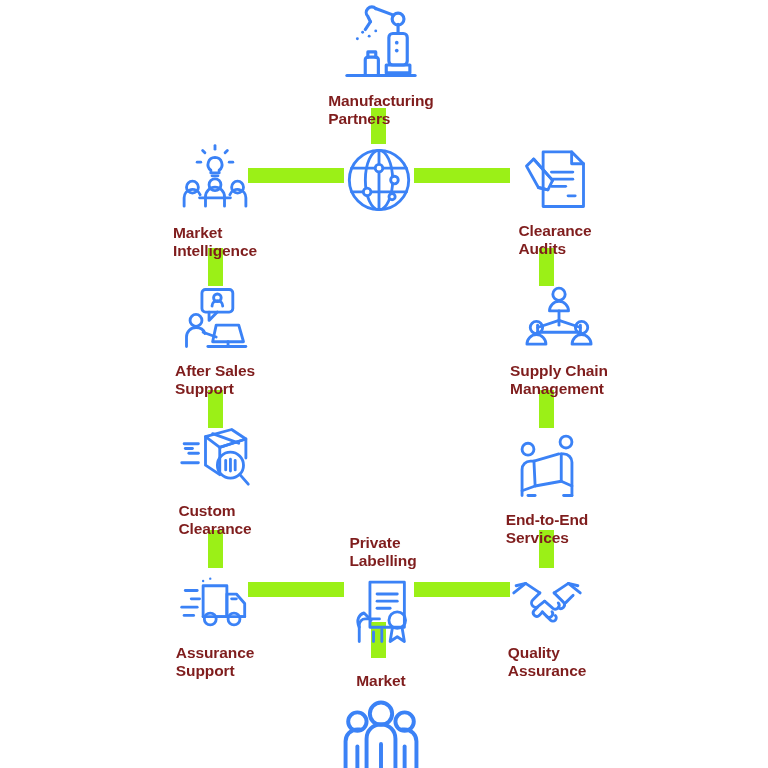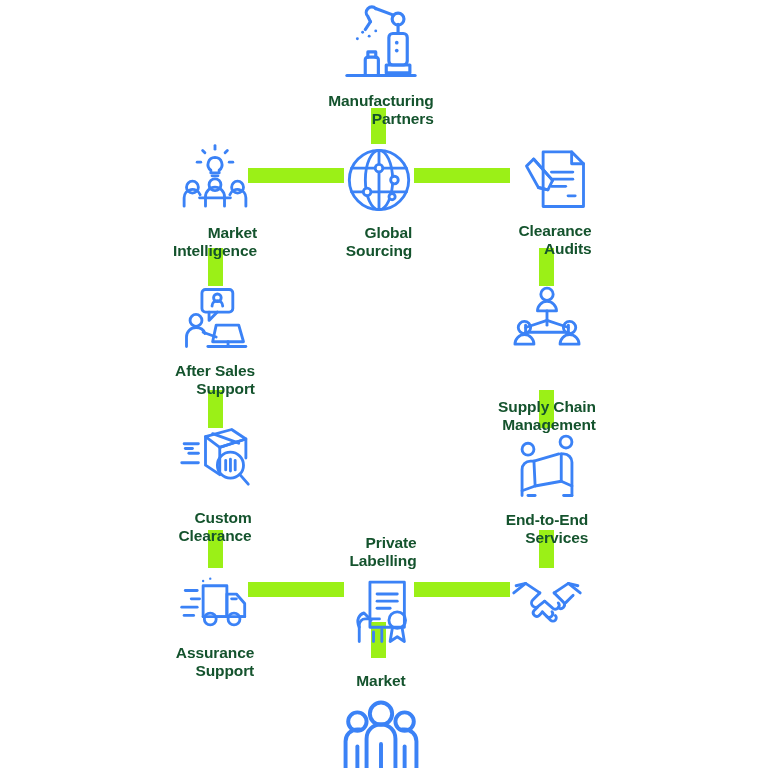--- a/index.html
+++ b/index.html
@@ -38,25 +38,25 @@
     align-items: center;
     justify-content: center;
   }
   .node .icon-wrap svg {
     width: 100%;
     height: 100%;
     display: block;
   }
   .node-label {
     margin-top: 6px;
-    color: #14532d;
+    color: #7f1d1d;
     font-size: 15.5px;
     font-weight: bold;
     line-height: 1.18;
-    text-align: right;
+    text-align: left;
     letter-spacing: -0.1px;
     white-space: pre-line;
   }
   .node-label.above {
     margin-top: 16px;
     margin-bottom: 4px;
   }
 
   
   .icon-wrap.lg { width: 88px; height: 76px; }
@@ -134,22 +134,20 @@
     <ellipse cx="32" cy="32" rx="11.5" ry="25"></ellipse>
     <path d="M9 22 H55"></path>
             <path d="M9 42 H55"></path>
     <path d="M32 7 V57"></path>
     <circle cx="32" cy="22" r="3.2" fill="#fff"></circle>
     <circle cx="45" cy="32" r="3.2" fill="#fff"></circle>
     <circle cx="22" cy="42" r="3.2" fill="#fff"></circle>
     <circle cx="43" cy="46" r="2.6" fill="#fff"></circle>
   </svg>
         </div>
-        <div class="node-label">Global
-Sourcing</div>
       </div>
       <div class="node" style="left: 480px; top: 140px;">
         <div class="icon-wrap lg">
           <svg viewBox="0 0 64 64" fill="none" stroke="#3B82F6" stroke-width="2.4" stroke-linecap="round" stroke-linejoin="round">
     <path d="M22 10 H46 L56 20 V56 H22 z"></path>
     <path d="M46 10 V20 H56"></path>
     <path d="M29 27 H47"></path>
             <path d="M29 33 H47"></path>
             <path d="M29 39 H41"></path>
     <path d="M43 47 H49"></path>
@@ -172,41 +170,41 @@
     <path d="M8 56 v-8 a8 8 0 0 1 8 -8 c4 0 6.5 2 7.5 5"></path>
     <path d="M22 44 L33 48"></path>
     <path d="M33 38 L52 38 L56 52 H30 z"></path>
     <path d="M26 56 H58"></path>
     <path d="M43 52 V56"></path>
   </svg>
         </div>
         <div class="node-label">After Sales
 Support</div>
       </div>
-      <div class="node" style="left: 472px; top: 280px; gap: 36px;">
+      <div class="node" style="left: 484px; top: 280px;">
         <div class="icon-wrap lg">
           <svg viewBox="0 0 64 64" fill="none" stroke="#3B82F6" stroke-width="2.4" stroke-linecap="round" stroke-linejoin="round">
     <circle cx="32" cy="12" r="5.2"></circle>
     <path d="M24 26 a8 8 0 0 1 16 0 z"></path>
     <path d="M32 26 V38"></path>
     <path d="M14 44 H50"></path>
     <path d="M14 38 V44"></path>
             <path d="M50 38 V44"></path>
     <path d="M32 34 L14 40"></path>
             <path d="M32 34 L50 40"></path>
     <circle cx="13" cy="40" r="5.2"></circle>
     <path d="M5 54 a8 8 0 0 1 16 0 z"></path>
     <circle cx="51" cy="40" r="5.2"></circle>
     <path d="M43 54 a8 8 0 0 1 16 0 z"></path>
   </svg>
         </div>
         <div class="node-label">Supply Chain
 Management</div>
       </div>
-      <div class="node" style="left: 140px; top: 420px; gap: 7px;">
+      <div class="node" style="left: 140px; top: 420px;">
         <div class="icon-wrap lg">
           <svg viewBox="0 0 64 64" fill="none" stroke="#3B82F6" stroke-width="2.4" stroke-linecap="round" stroke-linejoin="round">
     <path d="M24 14 L46 8 L58 16 L36 23 z"></path>
     <path d="M24 14 V38 L36 46 V23"></path>
     <path d="M36 23 L58 16 V32"></path>
     <path d="M30 11.5 L52 19.5"></path>
     <path d="M18 20 H6"></path>
             <path d="M18 28 H10"></path>
             <path d="M18 36 H4"></path>
     <path d="M13 24 H7"></path>
@@ -288,20 +286,22 @@
     <path d="M30 33 l7 6 a3.2 3.2 0 0 0 4.5 -4.5"></path>
     <path d="M38 26 l8 8 a3.2 3.2 0 0 1 -4.5 4.5"></path>
     <path d="M24 38 l-3 3 a3 3 0 0 0 4.2 4.2 l3 -3"></path>
     <path d="M28 42 l4 4 a3 3 0 0 0 4.2 -4.2"></path>
     <path d="M32 46 l3 3 a2.8 2.8 0 0 0 4 -4"></path>
     <path d="M48 34 l6 -6"></path>
     <path d="M14 18 l-8 2"></path>
             <path d="M50 18 l8 2"></path>
   </svg>
         </div>
+        <div class="node-label">Quality
+Assurance</div>
       </div>
       <div class="node" style="left: 306px; top: 656px;">
         <div class="node-label above">Market</div>
         <div class="icon-wrap xl">
           <svg viewBox="0 0 64 64" fill="none" stroke="#3B82F6" stroke-width="2.4" stroke-linecap="round" stroke-linejoin="round">
     <circle cx="32" cy="15" r="8.5" stroke-width="3"></circle>
     <path d="M21 58 V34 a11 11 0 0 1 22 0 v24" stroke-width="3"></path>
     <path d="M32 38 V58" stroke-width="3"></path>
     <circle cx="14" cy="21" r="7" stroke-width="3"></circle>
     <path d="M5 58 V36 a9 9 0 0 1 9 -9 h2" stroke-width="3"></path>

